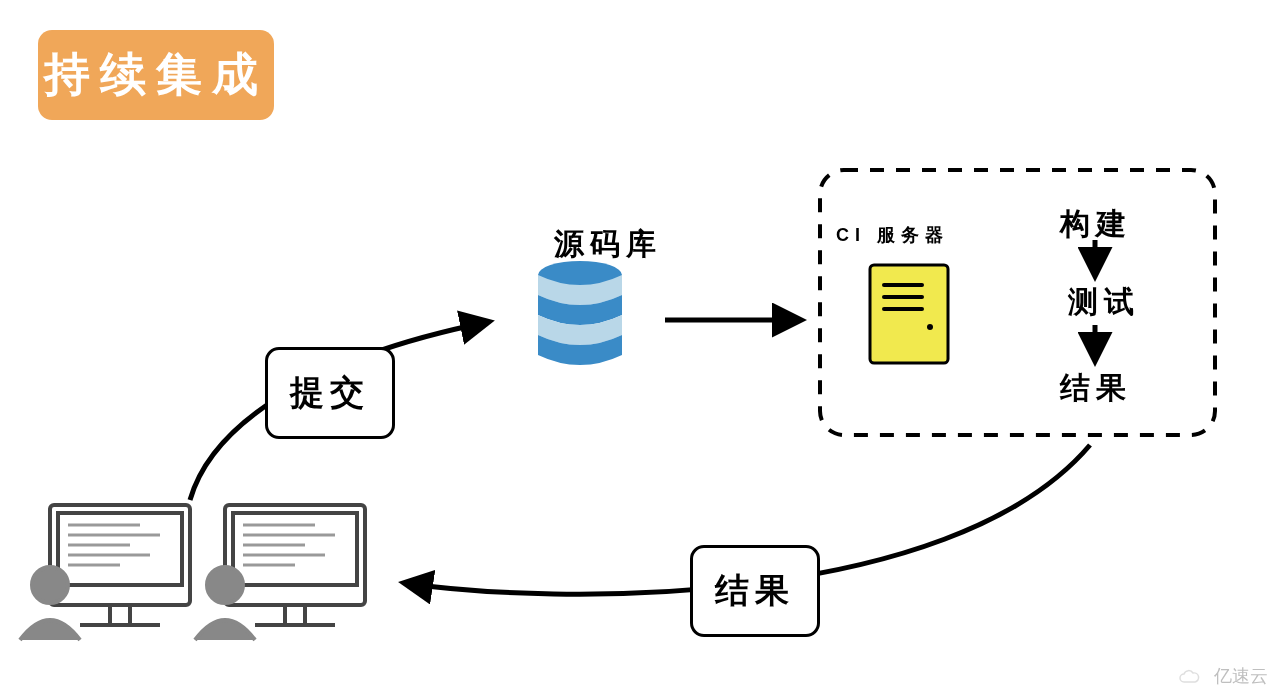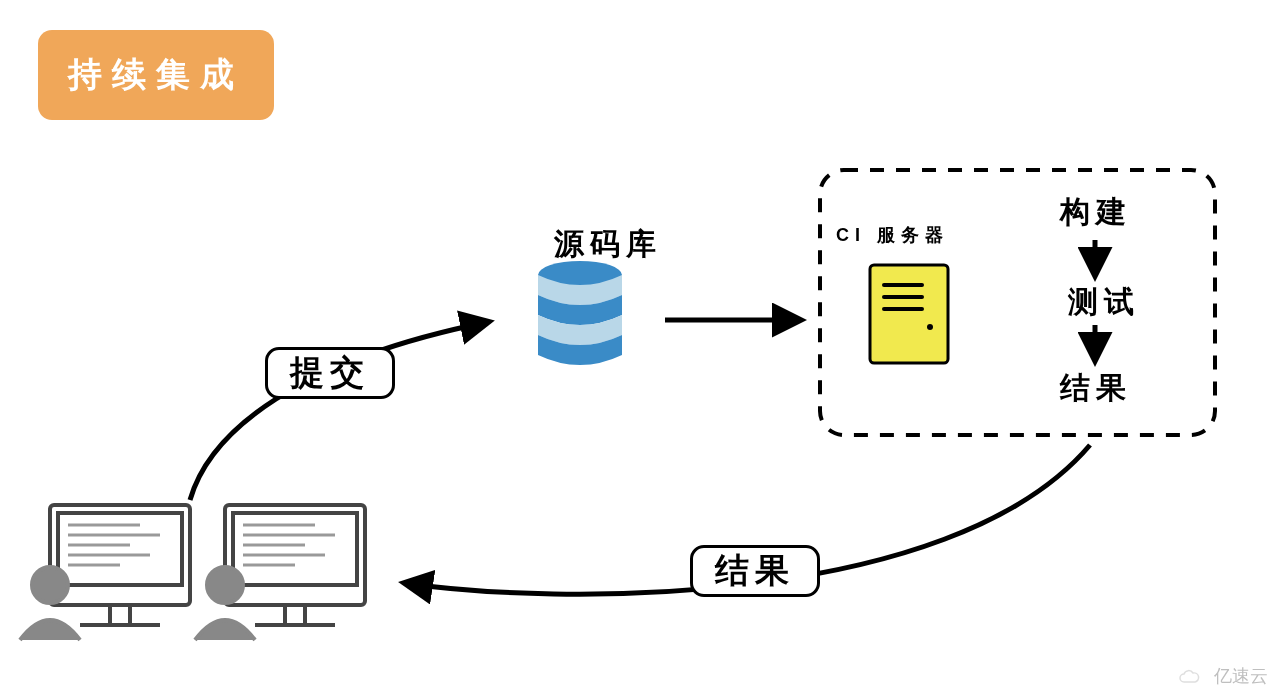--- a/index.html
+++ b/index.html
@@ -17,34 +17,34 @@
     left: 38px;
     top: 30px;
     width: 236px;
     height: 90px;
     background: #f0a759;
     border-radius: 14px;
     display: flex;
     align-items: center;
     justify-content: center;
     color: #fff;
-    font-size: 34px;
+    font-size: 46px;
     letter-spacing: 10px;
     font-weight: 600;
   }
   .label {
     position: absolute;
     border: 3px solid #000;
     border-radius: 14px;
     background: #fff;
     display: flex;
     align-items: center;
     justify-content: center;
     font-size: 34px;
-    padding: 0 22px;
+    padding: 20px 22px;
     font-weight: 600;
     letter-spacing: 6px;
   }
   .plain-label {
     position: absolute;
     font-size: 30px;
     letter-spacing: 6px;
     font-weight: 600;
   }
   svg.canvas {
@@ -145,21 +145,21 @@
 </svg>
 
 <div class="label" style="left:265px; top:347px;">
   <span>提交</span>
 </div>
 
 <div class="plain-label" style="left:530px; top:224px;margin-left:24px;">源码库</div>
 
 <div class="plain-label" style="left:836px; top:223px; font-size:18px;">CI 服务器</div>
 
-<div class="plain-label" style="left:1060px; top:192px;">构建</div>
+<div class="plain-label" style="left:1060px; top:204px;">构建</div>
 <div class="plain-label" style="left:1060px; top:282px;margin-left:8px;">测试</div>
 <div class="plain-label" style="left:1060px; top:368px;">结果</div>
 
 <div class="label" style="left:690px; top:545px;">
   <span>结果</span>
 </div>
 
 <div class="watermark">
   <svg width="22" height="16" viewBox="0 0 22 16">
     <path d="M6 14 a4 4 0 0 1 0-8 a5 5 0 0 1 9-1 a4 4 0 0 1 2 9 Z" fill="none" stroke="#bfbfbf" stroke-width="1.5"></path>

